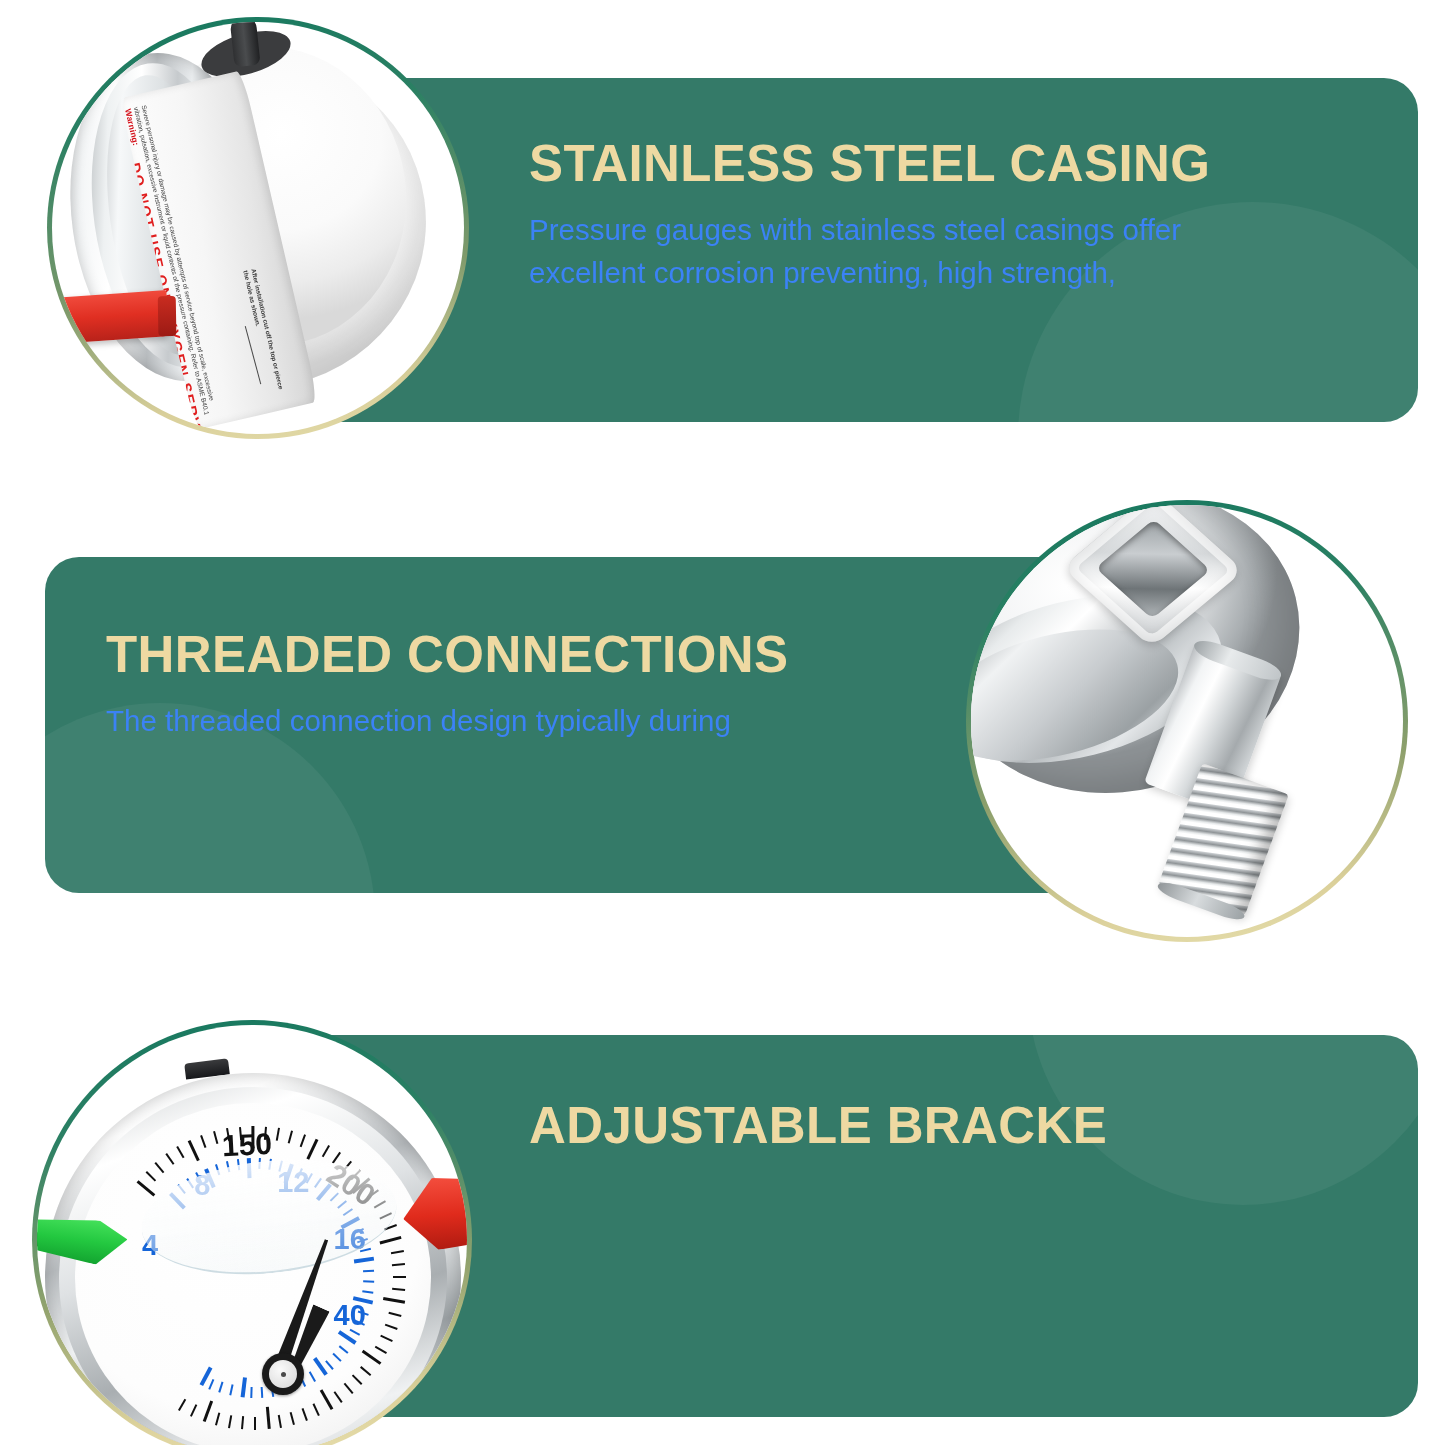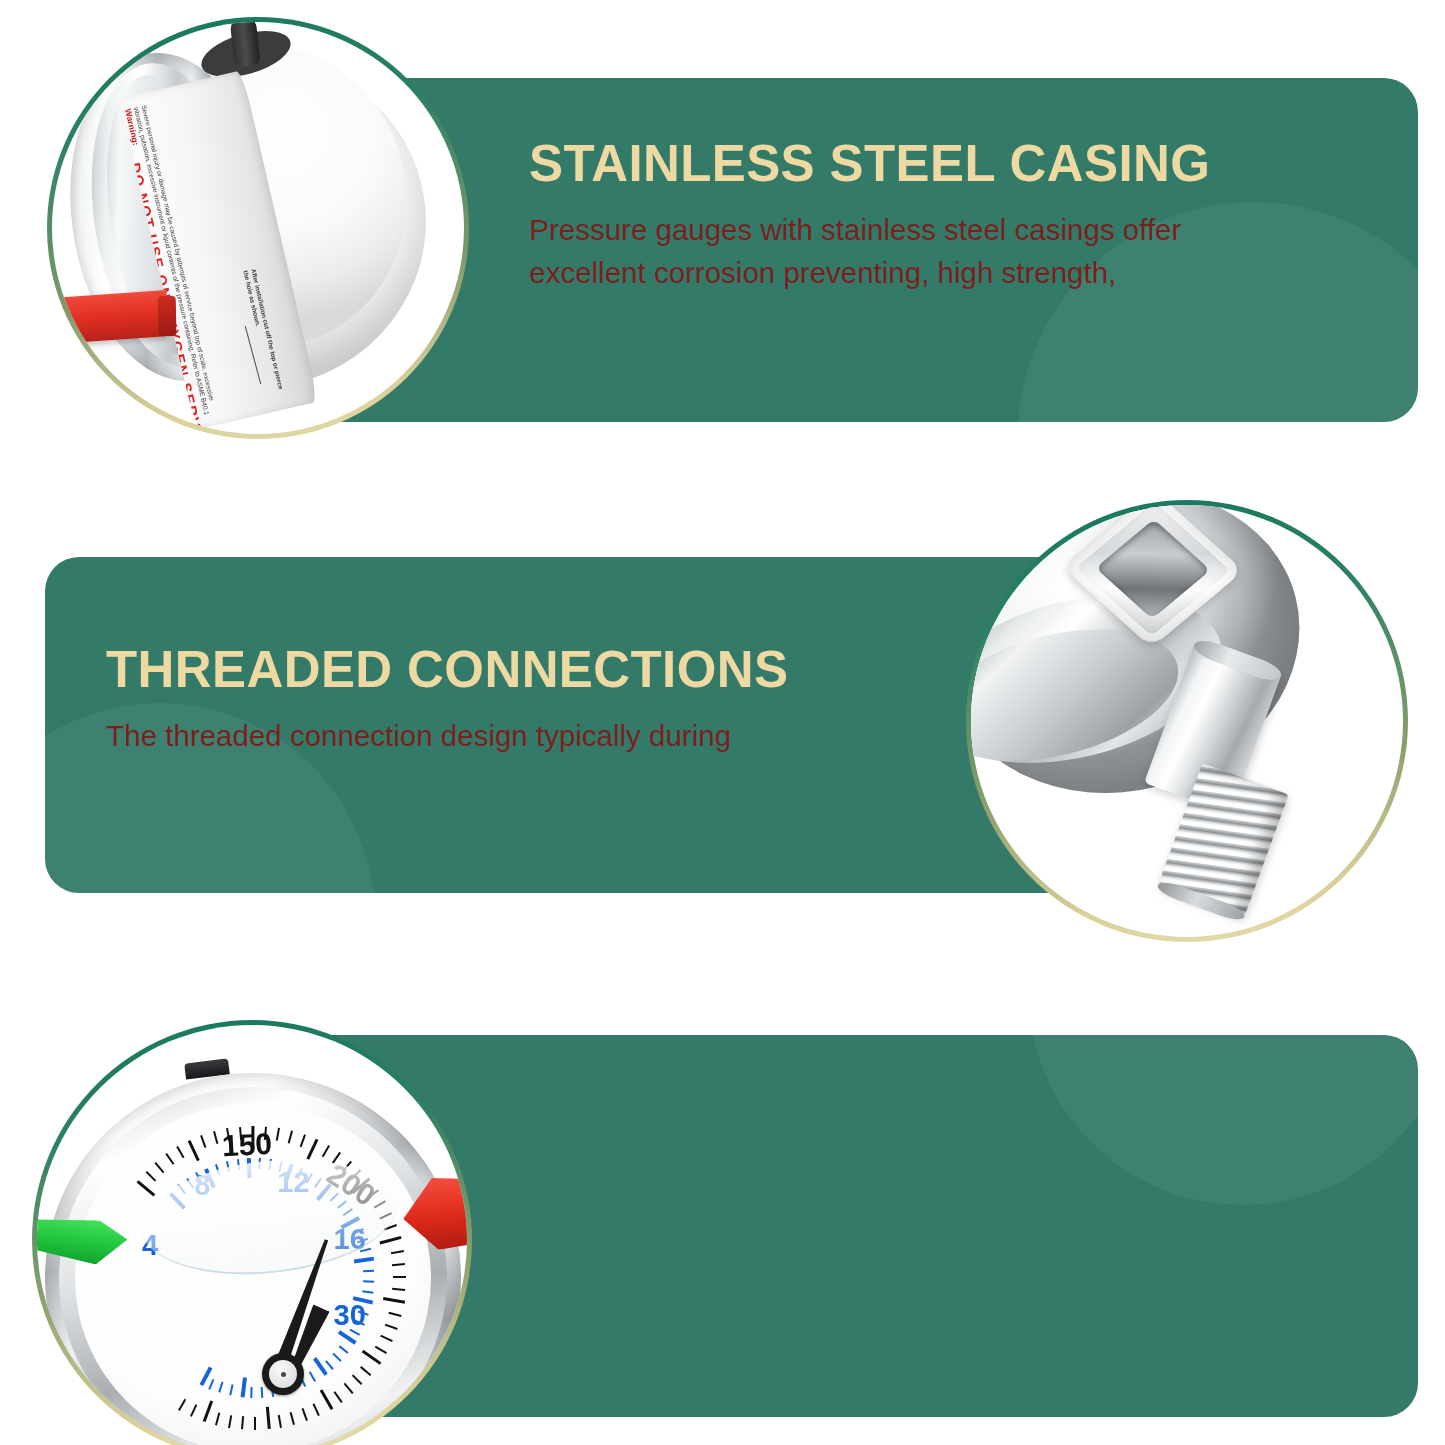--- a/index.html
+++ b/index.html
@@ -42,38 +42,38 @@
   }
   .panel-title {
     color: #eed9a2;
     font-weight: bold;
     letter-spacing: 0.4px;
     line-height: 1.02;
     margin: 0 0 18px 0;
     white-space: nowrap;
   }
   .panel-body {
-    color: #7f1d1d;
+    color: #3b82f6;
     line-height: 1.46;
     margin: 0;
     font-weight: 400;
   }
   .panel-body div { white-space: nowrap; }
 
   
   #panel-1 { left: 236px; top: 78px; width: 1182px; height: 344px; }
   #panel-1 .blob { width: 470px; height: 470px; right: -70px; bottom: -250px; }
   #text-1 { left: 529px; top: 138px; width: 790px; }
   #text-1 .panel-title { font-size: 51px; }
   #text-1 .panel-body { font-size: 29.5px; }
 
   
   #panel-2 { left: 45px; top: 557px; width: 1120px; height: 336px; }
   #panel-2 .blob { width: 430px; height: 430px; left: -100px; bottom: -240px; }
-  #text-2 { left: 106px; top: 644px; width: 800px; }
+  #text-2 { left: 106px; top: 629px; width: 800px; }
   #text-2 .panel-title { font-size: 51px; }
   #text-2 .panel-body { font-size: 29.5px; }
 
   
   #panel-3 { left: 236px; top: 1035px; width: 1182px; height: 382px; }
   #panel-3 .blob { width: 430px; height: 430px; right: -40px; top: -260px; }
   #text-3 { left: 529px; top: 1100px; width: 800px; }
   #text-3 .panel-title { font-size: 51px; }
   #text-3 .panel-body { font-size: 29.5px; }
 
@@ -508,20 +508,21 @@
         <div class="g2-thread"></div>
       </div>
     </div>
   </div>
 
   <div class="panel" id="panel-3">
     <div class="blob"></div>
   </div>
 
   <div class="panel-text" id="text-3">
+    <h2 class="panel-title">ADJUSTABLE BRACKE</h2>
   </div>
 
   <div class="circle-frame" id="circle-3">
     <div class="circle-inner">
       <div class="photo">
         <div class="g3-toptab"></div>
         <div class="g3-case"></div>
         <div class="g3-case2"></div>
         <div class="g3-dial">
           <div class="g3-ticks" id="dial-ticks">
@@ -626,21 +627,21 @@
               <div class="tick blue" style="width: 2.2px; height: 11px; transform: rotate(192.25deg) translate(-50%, 0px); left: 152.539px; top: 292.268px; transform-origin: 50% 0px;"></div>
               <div class="tick blue" style="width: 2.2px; height: 11px; transform: rotate(197.5deg) translate(-50%, 0px); left: 141.915px; top: 289.446px; transform-origin: 50% 0px;"></div>
               <div class="tick blue" style="width: 2.2px; height: 11px; transform: rotate(202.75deg) translate(-50%, 0px); left: 131.595px; top: 285.664px; transform-origin: 50% 0px;"></div>
               <div class="tick blue" style="width: 4.4px; height: 20px; transform: rotate(208deg) translate(-50%, 0px); left: 121.663px; top: 280.954px; transform-origin: 50% 0px;"></div>
               <div class="num psi" style="left: 146.792px; top: 25.3215px; transform: rotate(-2.88deg);">150</div>
               <div class="num psi" style="left: 250.953px; top: 65.3051px; transform: rotate(33.12deg);">200</div>
               <div class="num bar" style="left: 66.9922px; top: 126.48px;">4</div>
               <div class="num bar" style="left: 119.286px; top: 66.323px;">8</div>
               <div class="num bar" style="left: 202.21px; top: 63.4272px;">12</div>
               <div class="num bar" style="left: 258.573px; top: 119.79px;">16</div>
-              <div class="num bar" style="left: 258.573px; top: 196.21px;">30</div>
+              <div class="num bar" style="left: 258.573px; top: 196.21px;">40</div>
             </div>
           <div class="g3-glass"></div>
           <div class="g3-needle"></div>
           <div class="g3-needle2"></div>
           <div class="g3-hub"></div>
         </div>
         <div class="g3-stem"></div>
         <div class="g3-green"></div>
         <div class="g3-red"></div>
       </div>

